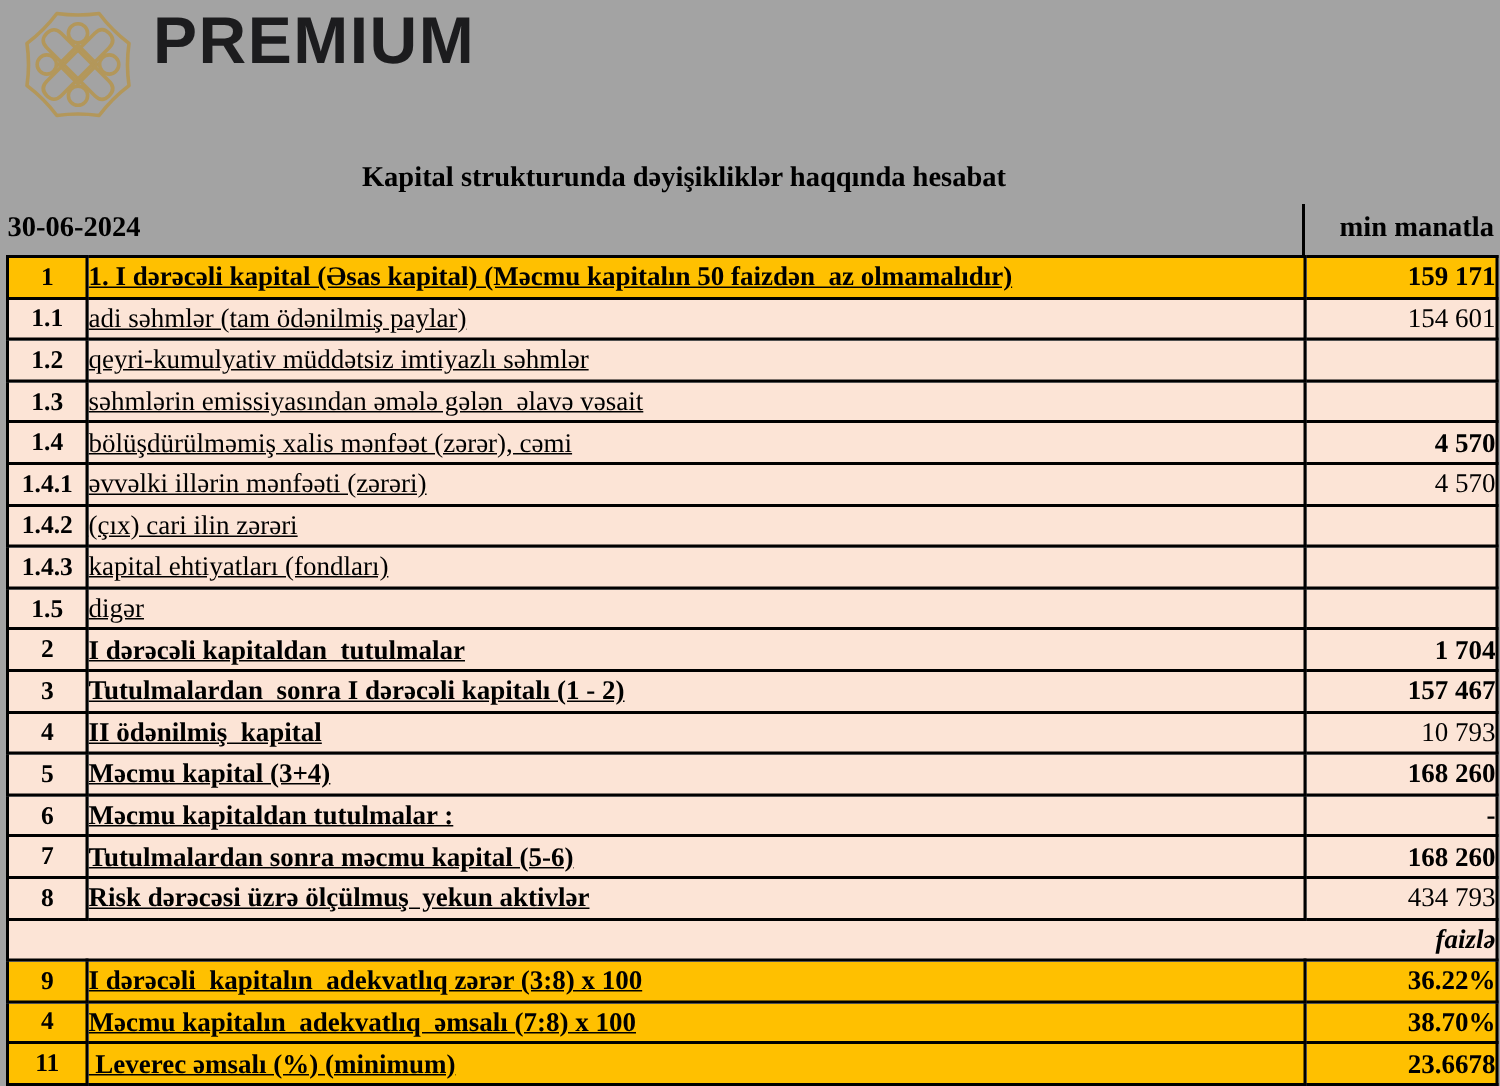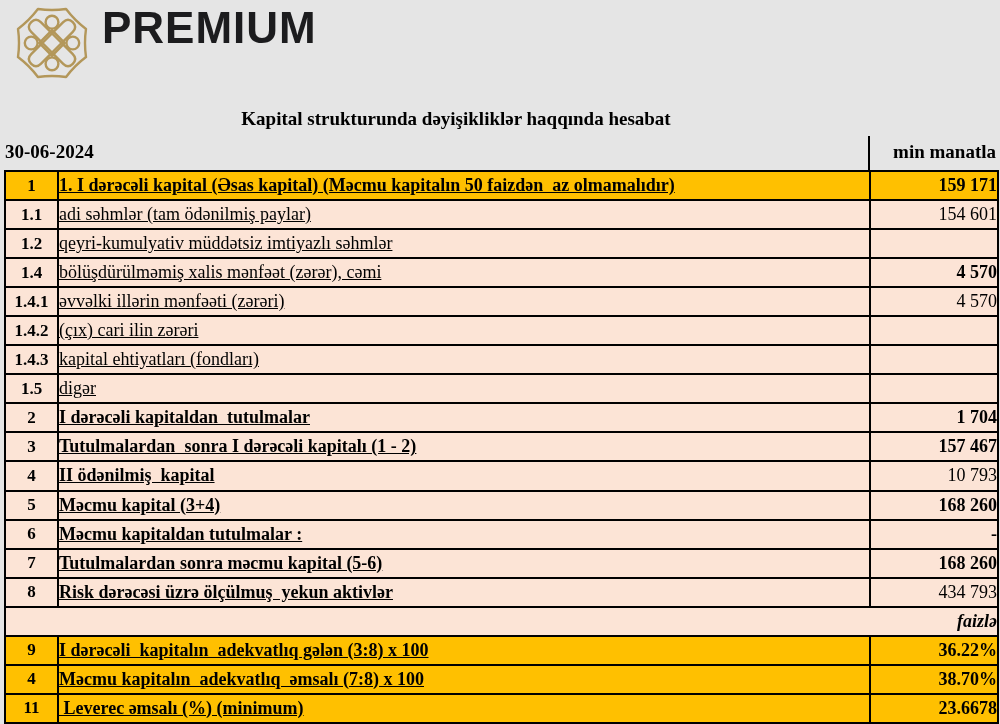--- a/index.html
+++ b/index.html
@@ -1,20 +1,20 @@
 <!DOCTYPE html>
 <html style="--hl: #FFC000; --rowbg: #FCE4D6;"><head>
 <meta charset="utf-8">
 <style>
   html, body { margin: 0; padding: 0; background: #ffffff; }
   .page {
     position: relative;
     width: 1000px;
     height: 724px;
-    background: #e5e5e5;
+    background: #a3a3a3;
     font-family: "Liberation Serif", "DejaVu Serif", serif;
     color: #000;
     overflow: hidden;
   }
 
   
   .logo { position: absolute; left: 8px; top: 3px; width: 88px; height: 80px; }
   .brand { position: absolute; left: 102px; top: 6px; font-family: "Liberation Sans", "DejaVu Sans", sans-serif; color: #1c1c1e; }
   .brand-top { font-size: 44px; font-weight: bold; letter-spacing: 1px; line-height: 1.0; }
   .brand-bottom { font-size: 30px; font-weight: normal; letter-spacing: 6px; line-height: 1.0; margin-top: 1px; }
@@ -84,20 +84,25 @@
           <td class="c-num">1.1</td>
           <td class="c-label">adi səhmlər (tam ödənilmiş paylar)</td>
           <td class="c-val">154 601</td>
         </tr>
         <tr>
           <td class="c-num">1.2</td>
           <td class="c-label">qeyri-kumulyativ müddətsiz imtiyazlı səhmlər</td>
           <td class="c-val"></td>
         </tr>
         <tr>
+          <td class="c-num">1.3</td>
+          <td class="c-label">səhmlərin emissiyasından əmələ gələn  əlavə vəsait</td>
+          <td class="c-val"></td>
+        </tr>
+        <tr>
           <td class="c-num">1.4</td>
           <td class="c-label">bölüşdürülməmiş xalis mənfəət (zərər), cəmi</td>
           <td class="c-val b">4 570</td>
         </tr>
         <tr>
           <td class="c-num">1.4.1</td>
           <td class="c-label">əvvəlki illərin mənfəəti (zərəri)</td>
           <td class="c-val">4 570</td>
         </tr>
         <tr>
@@ -148,21 +153,21 @@
         <tr>
           <td class="c-num">8</td>
           <td class="c-label b">Risk dərəcəsi üzrə ölçülmuş  yekun aktivlər</td>
           <td class="c-val">434 793</td>
         </tr>
         <tr>
           <td colspan="3" class="note-cell">faizlə</td>
         </tr>
         <tr class="hl">
           <td class="c-num">9</td>
-          <td class="c-label b">I dərəcəli  kapitalın  adekvatlıq gələn (3:8) x 100</td>
+          <td class="c-label b">I dərəcəli  kapitalın  adekvatlıq zərər (3:8) x 100</td>
           <td class="c-val b">36.22%</td>
         </tr>
         <tr class="hl">
           <td class="c-num">4</td>
           <td class="c-label b">Məcmu kapitalın  adekvatlıq  əmsalı (7:8) x 100</td>
           <td class="c-val b">38.70%</td>
         </tr>
         <tr class="hl">
           <td class="c-num">11</td>
           <td class="c-label b"> Leverec əmsalı (%) (minimum)</td>

